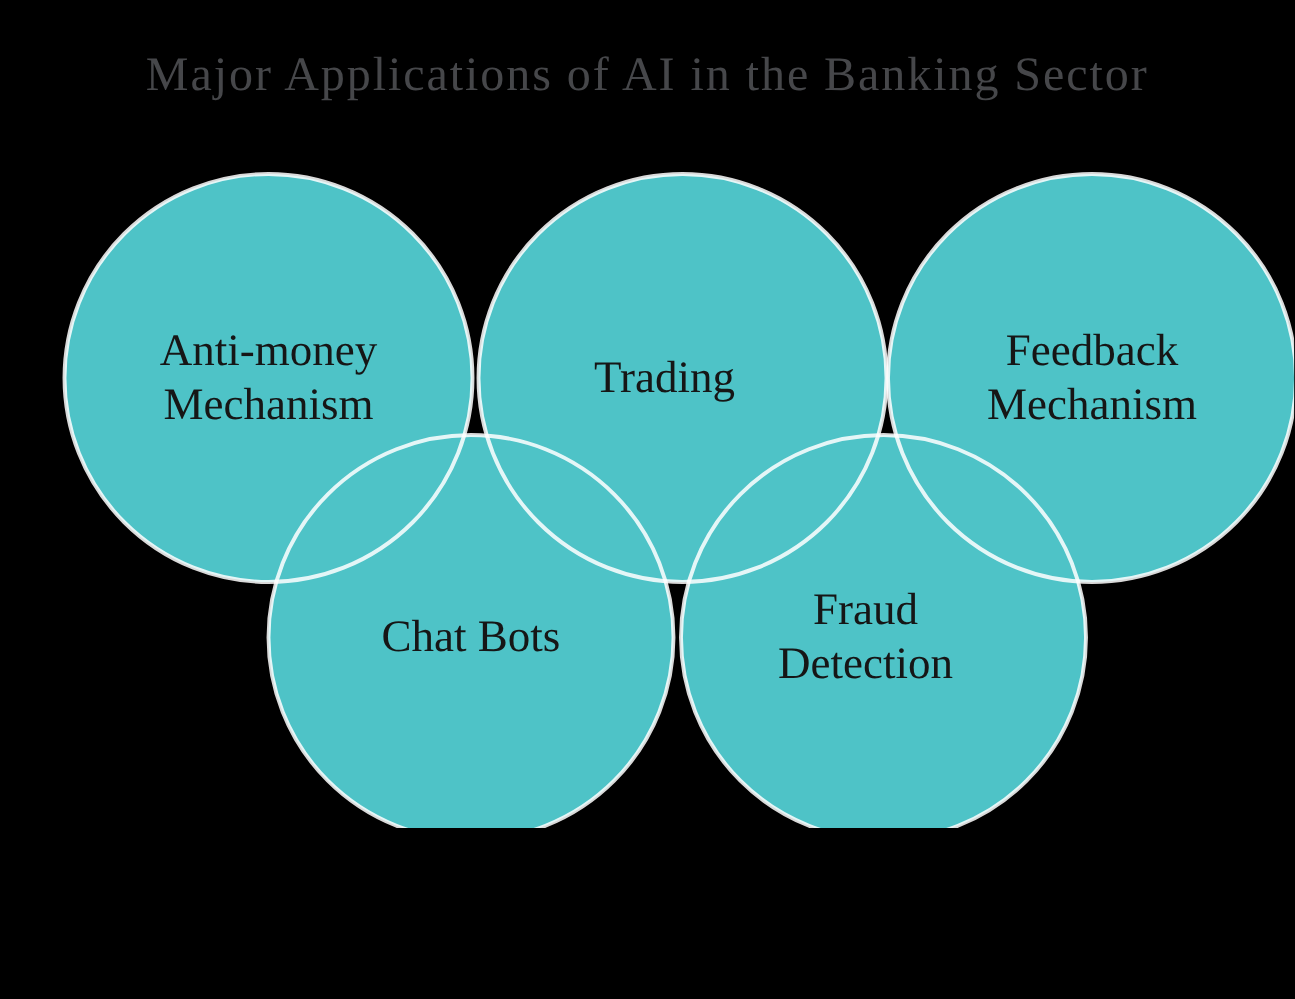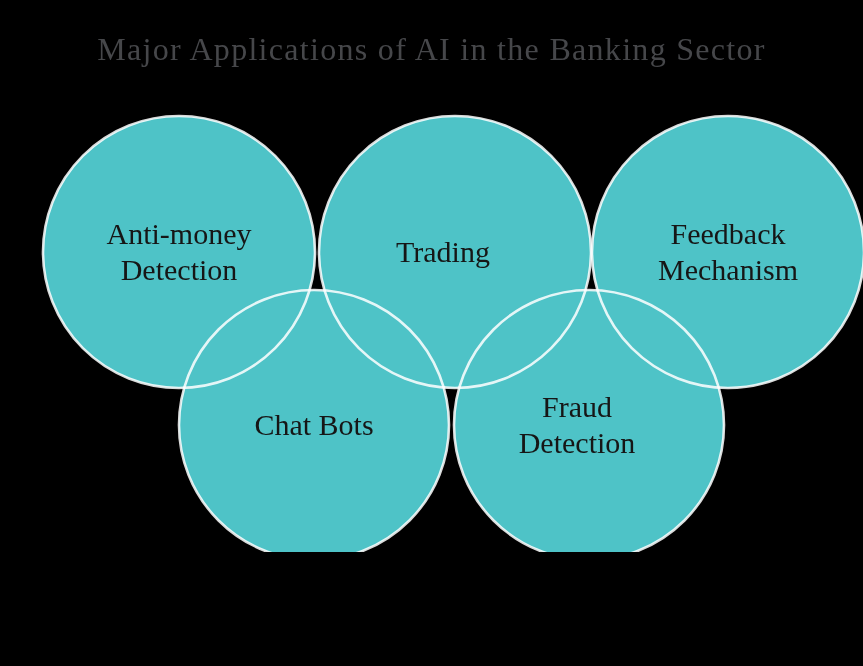--- a/index.html
+++ b/index.html
@@ -42,21 +42,21 @@
       <circle cx="589" cy="425" r="135" fill="#4EC3C7"></circle>
       <circle cx="179" cy="252" r="136" fill="none" stroke="#FFFFFF" stroke-width="2.6" stroke-opacity="0.85"></circle>
       <circle cx="455" cy="252" r="136" fill="none" stroke="#FFFFFF" stroke-width="2.6" stroke-opacity="0.85"></circle>
       <circle cx="728" cy="252" r="136" fill="none" stroke="#FFFFFF" stroke-width="2.6" stroke-opacity="0.85"></circle>
       <circle cx="314" cy="425" r="135" fill="none" stroke="#FFFFFF" stroke-width="2.6" stroke-opacity="0.85"></circle>
       <circle cx="589" cy="425" r="135" fill="none" stroke="#FFFFFF" stroke-width="2.6" stroke-opacity="0.85"></circle>
     </svg>
 
   <div id="labels">
       <div class="circle-label" style="left: 29px; top: 216px;">Anti-money
-Detection</div>
+Mechanism</div>
       <div class="circle-label" style="left: 293px; top: 234px;">Trading</div>
       <div class="circle-label" style="left: 578px; top: 216px;">Feedback
 Mechanism</div>
       <div class="circle-label" style="left: 164px; top: 407px;">Chat Bots</div>
       <div class="circle-label" style="left: 427px; top: 389px;">Fraud
 Detection</div>
     </div>
 
 
   <svg class="logo" width="72" height="50" viewBox="0 0 72 50">

